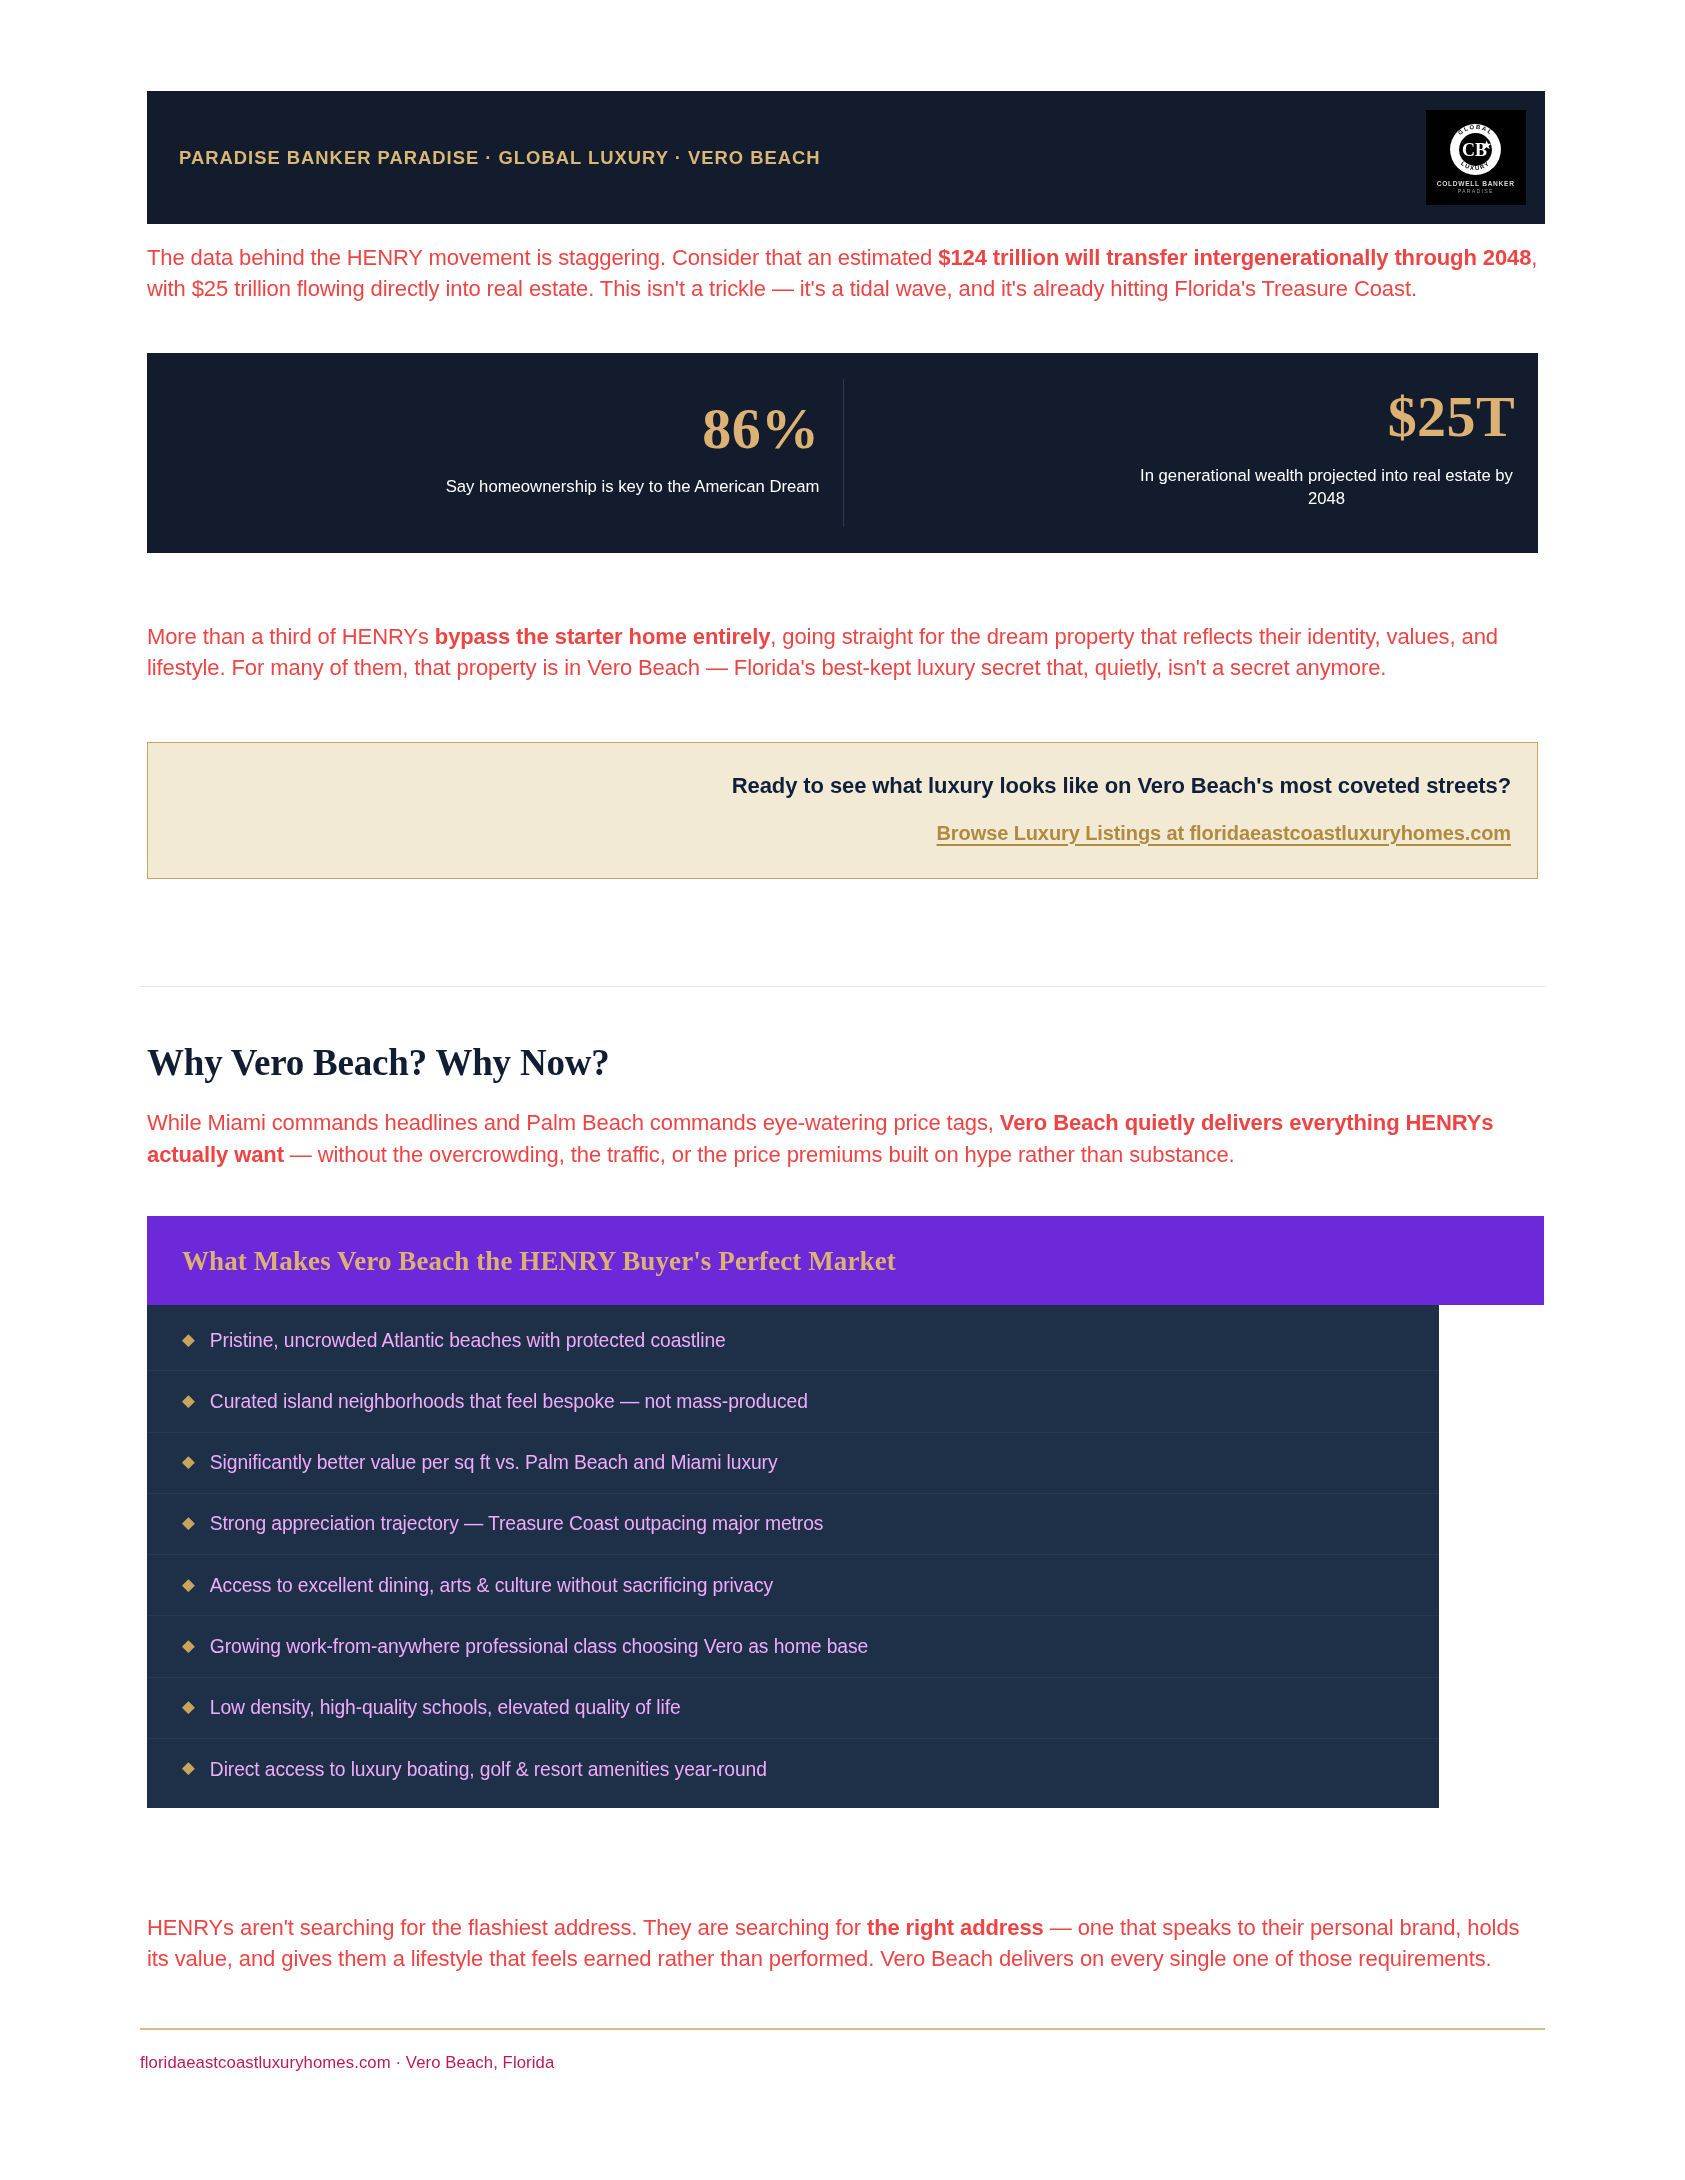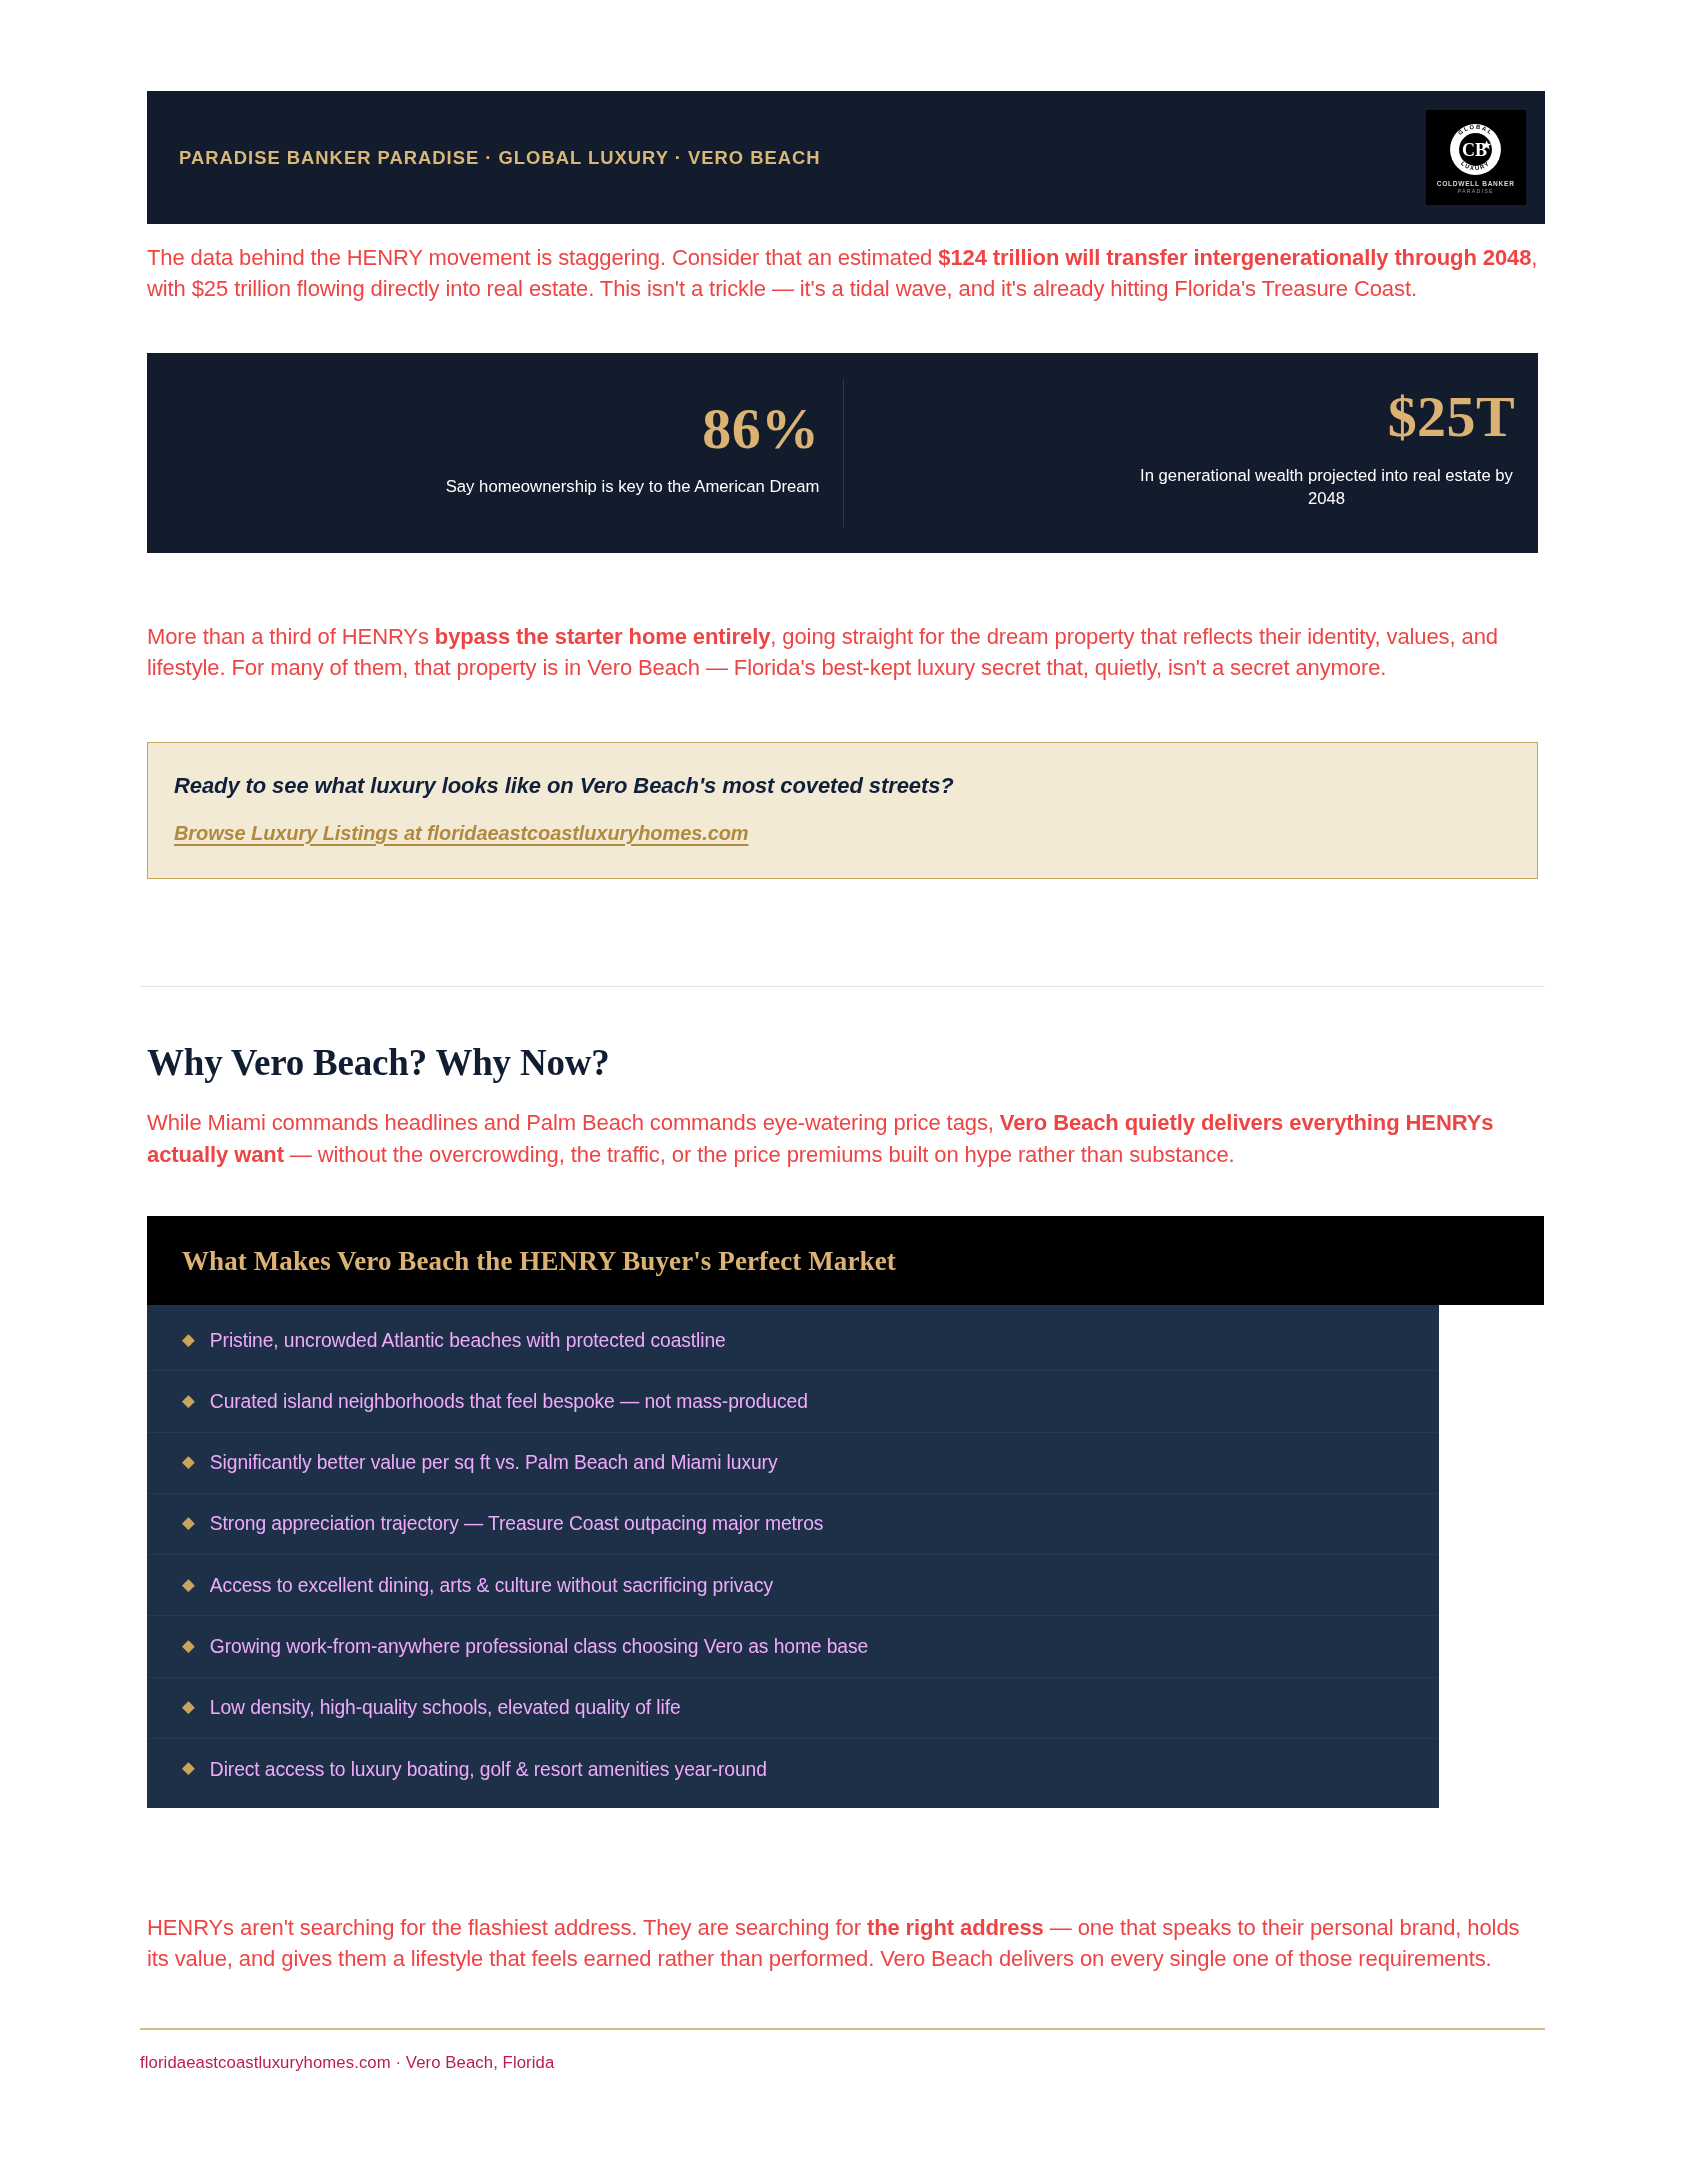--- a/index.html
+++ b/index.html
@@ -132,22 +132,21 @@
     line-height: 1.42;
     max-width: 377px;
   }
 
   
   .cta-box {
     margin: 58px 147px 0 147px;
     background: #f3ead6;
     border: 1.8px solid #c9a55c;
     padding: 30px 26px 33px 26px;
-    text-align: left;
-    font-style: italic;
+    text-align: right;
   }
   .cta-head {
     font-size: 22px;
     font-weight: bold;
     color: #10203a;
     letter-spacing: -0.1px;
     margin-bottom: 23px;
   }
   .cta-link {
     display: inline-block;
@@ -176,21 +175,21 @@
     letter-spacing: -0.2px;
   }
   .p-why { margin-top: 23px; }
 
   
   .feature-wrap {
     margin: 46px 0 0 147px;
     position: relative;
   }
   .feature-head {
-    background: #000000;
+    background: #6d28d9;
     width: 1397px;
     padding: 30px 35px 28px 35px;
   }
   .feature-head-text {
     font-family: "Liberation Serif", serif;
     font-size: 27px;
     font-weight: bold;
     color: #dcb274;
     letter-spacing: 0.1px;
   }

